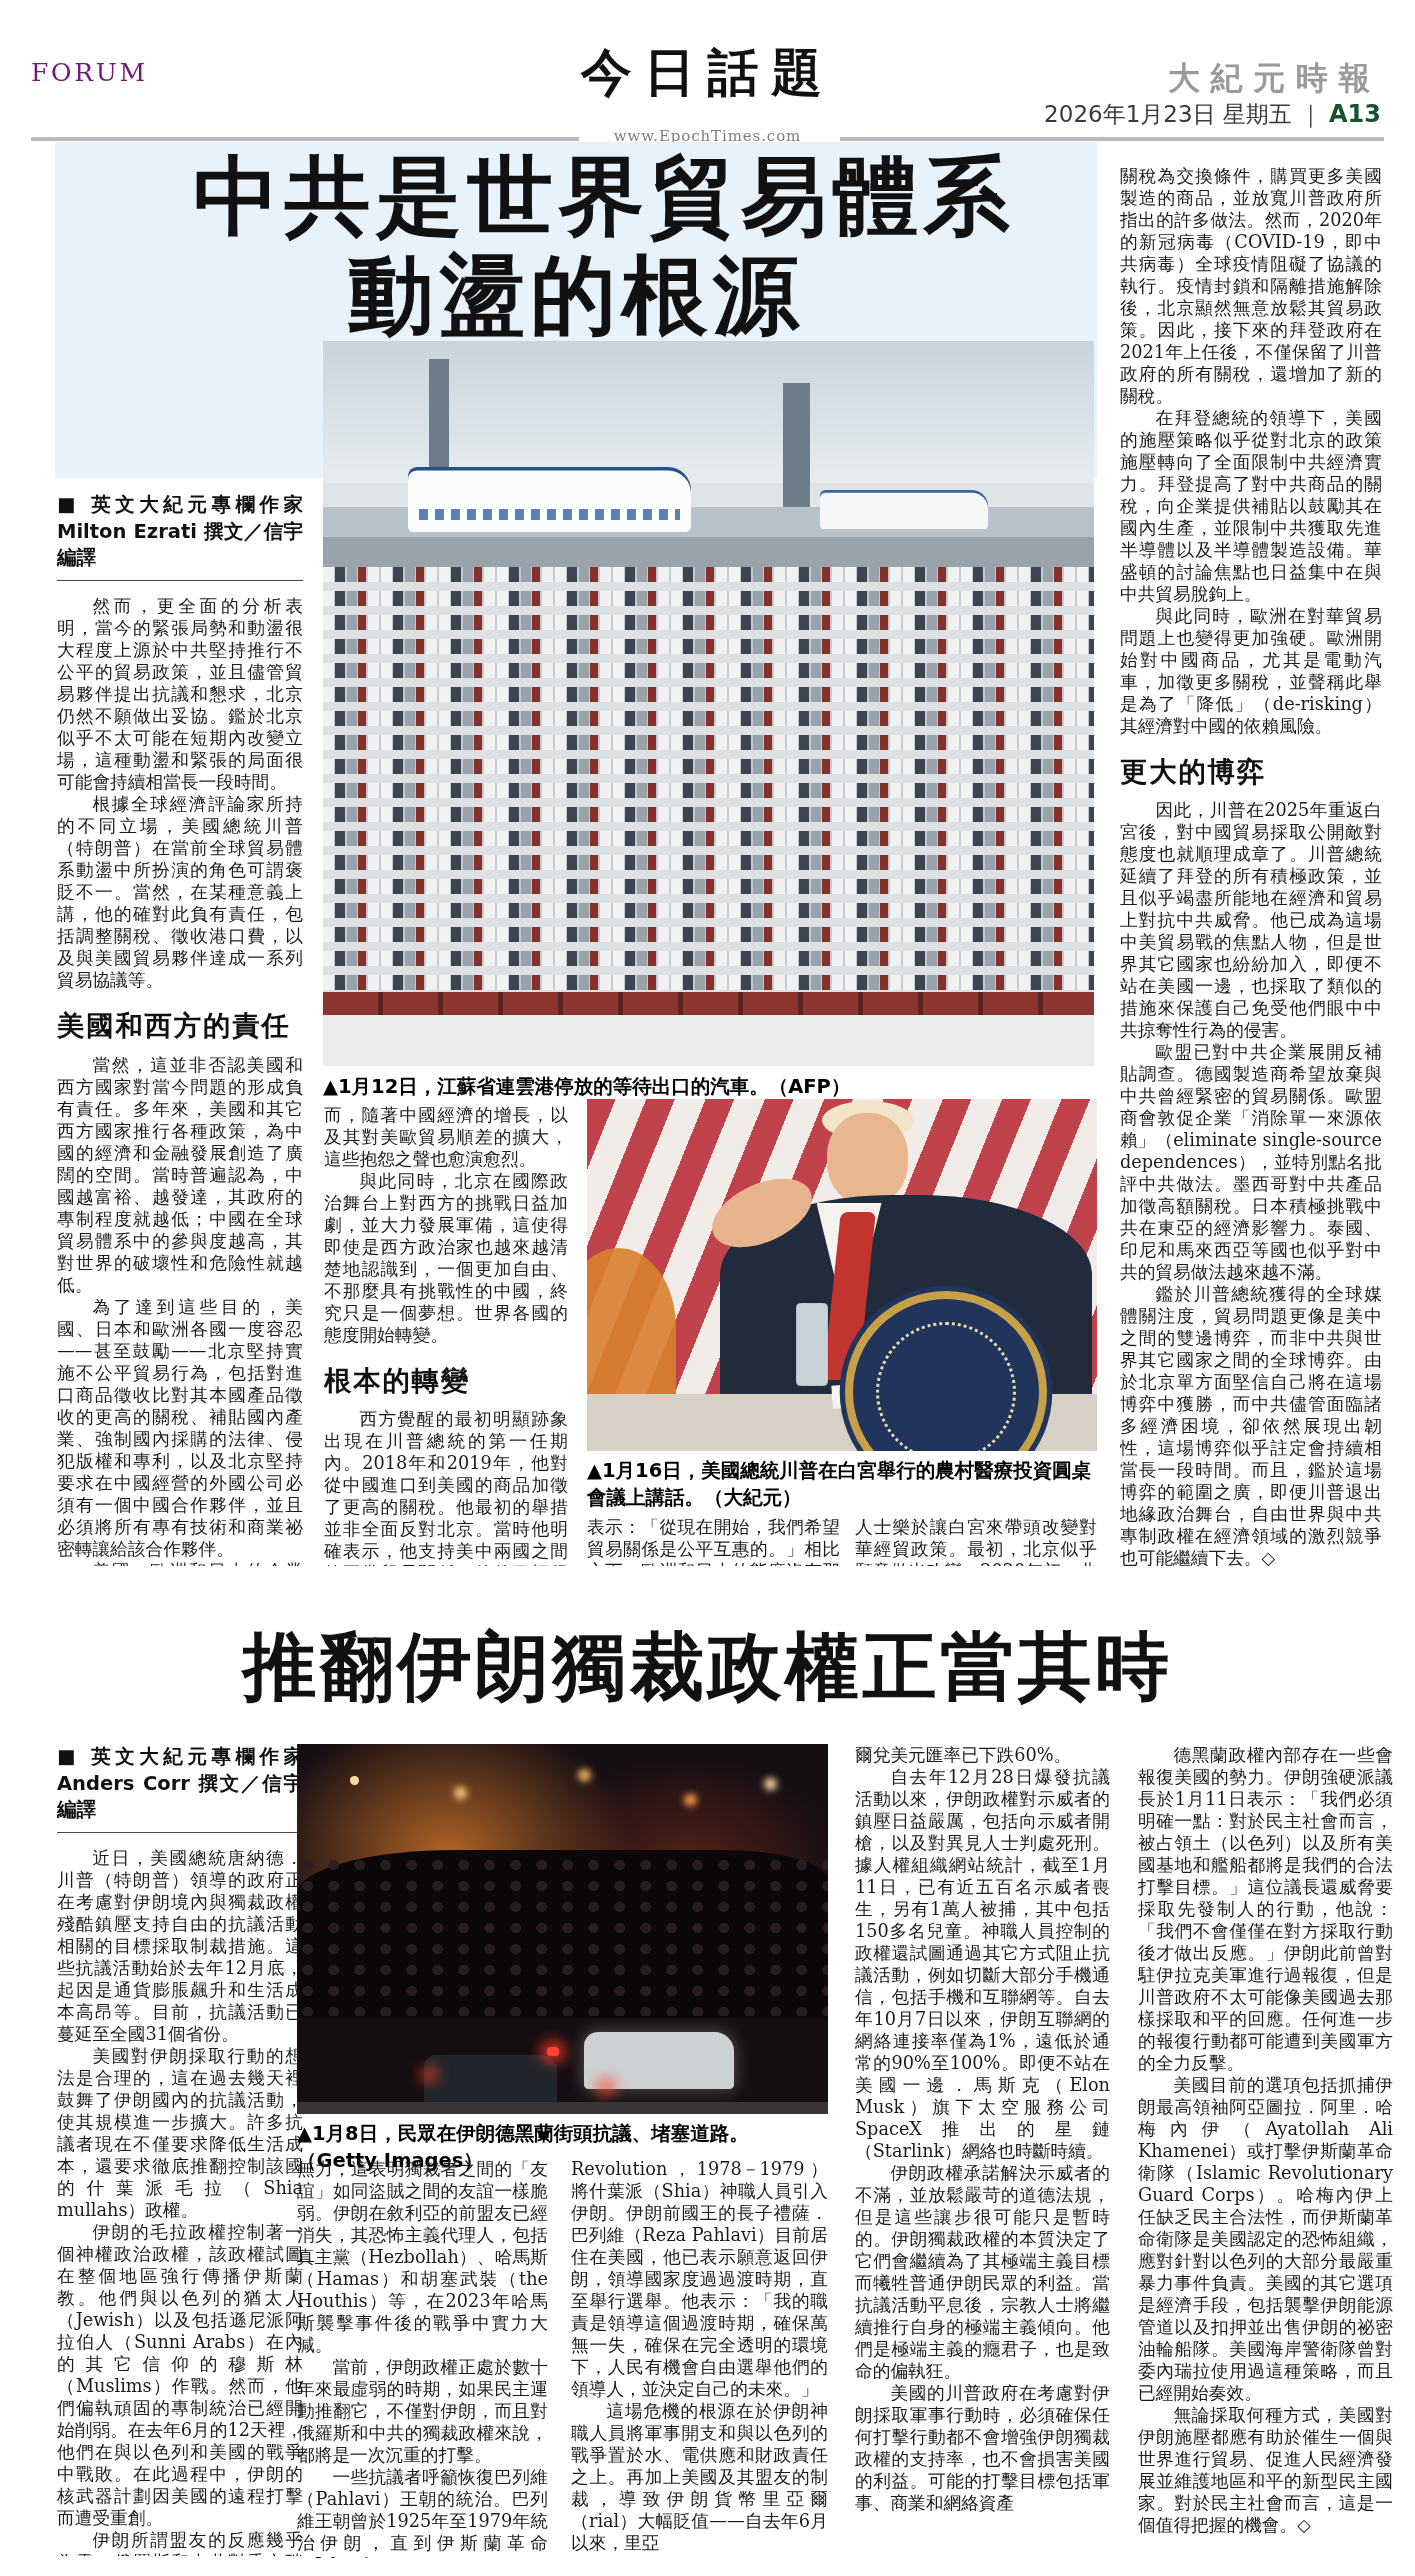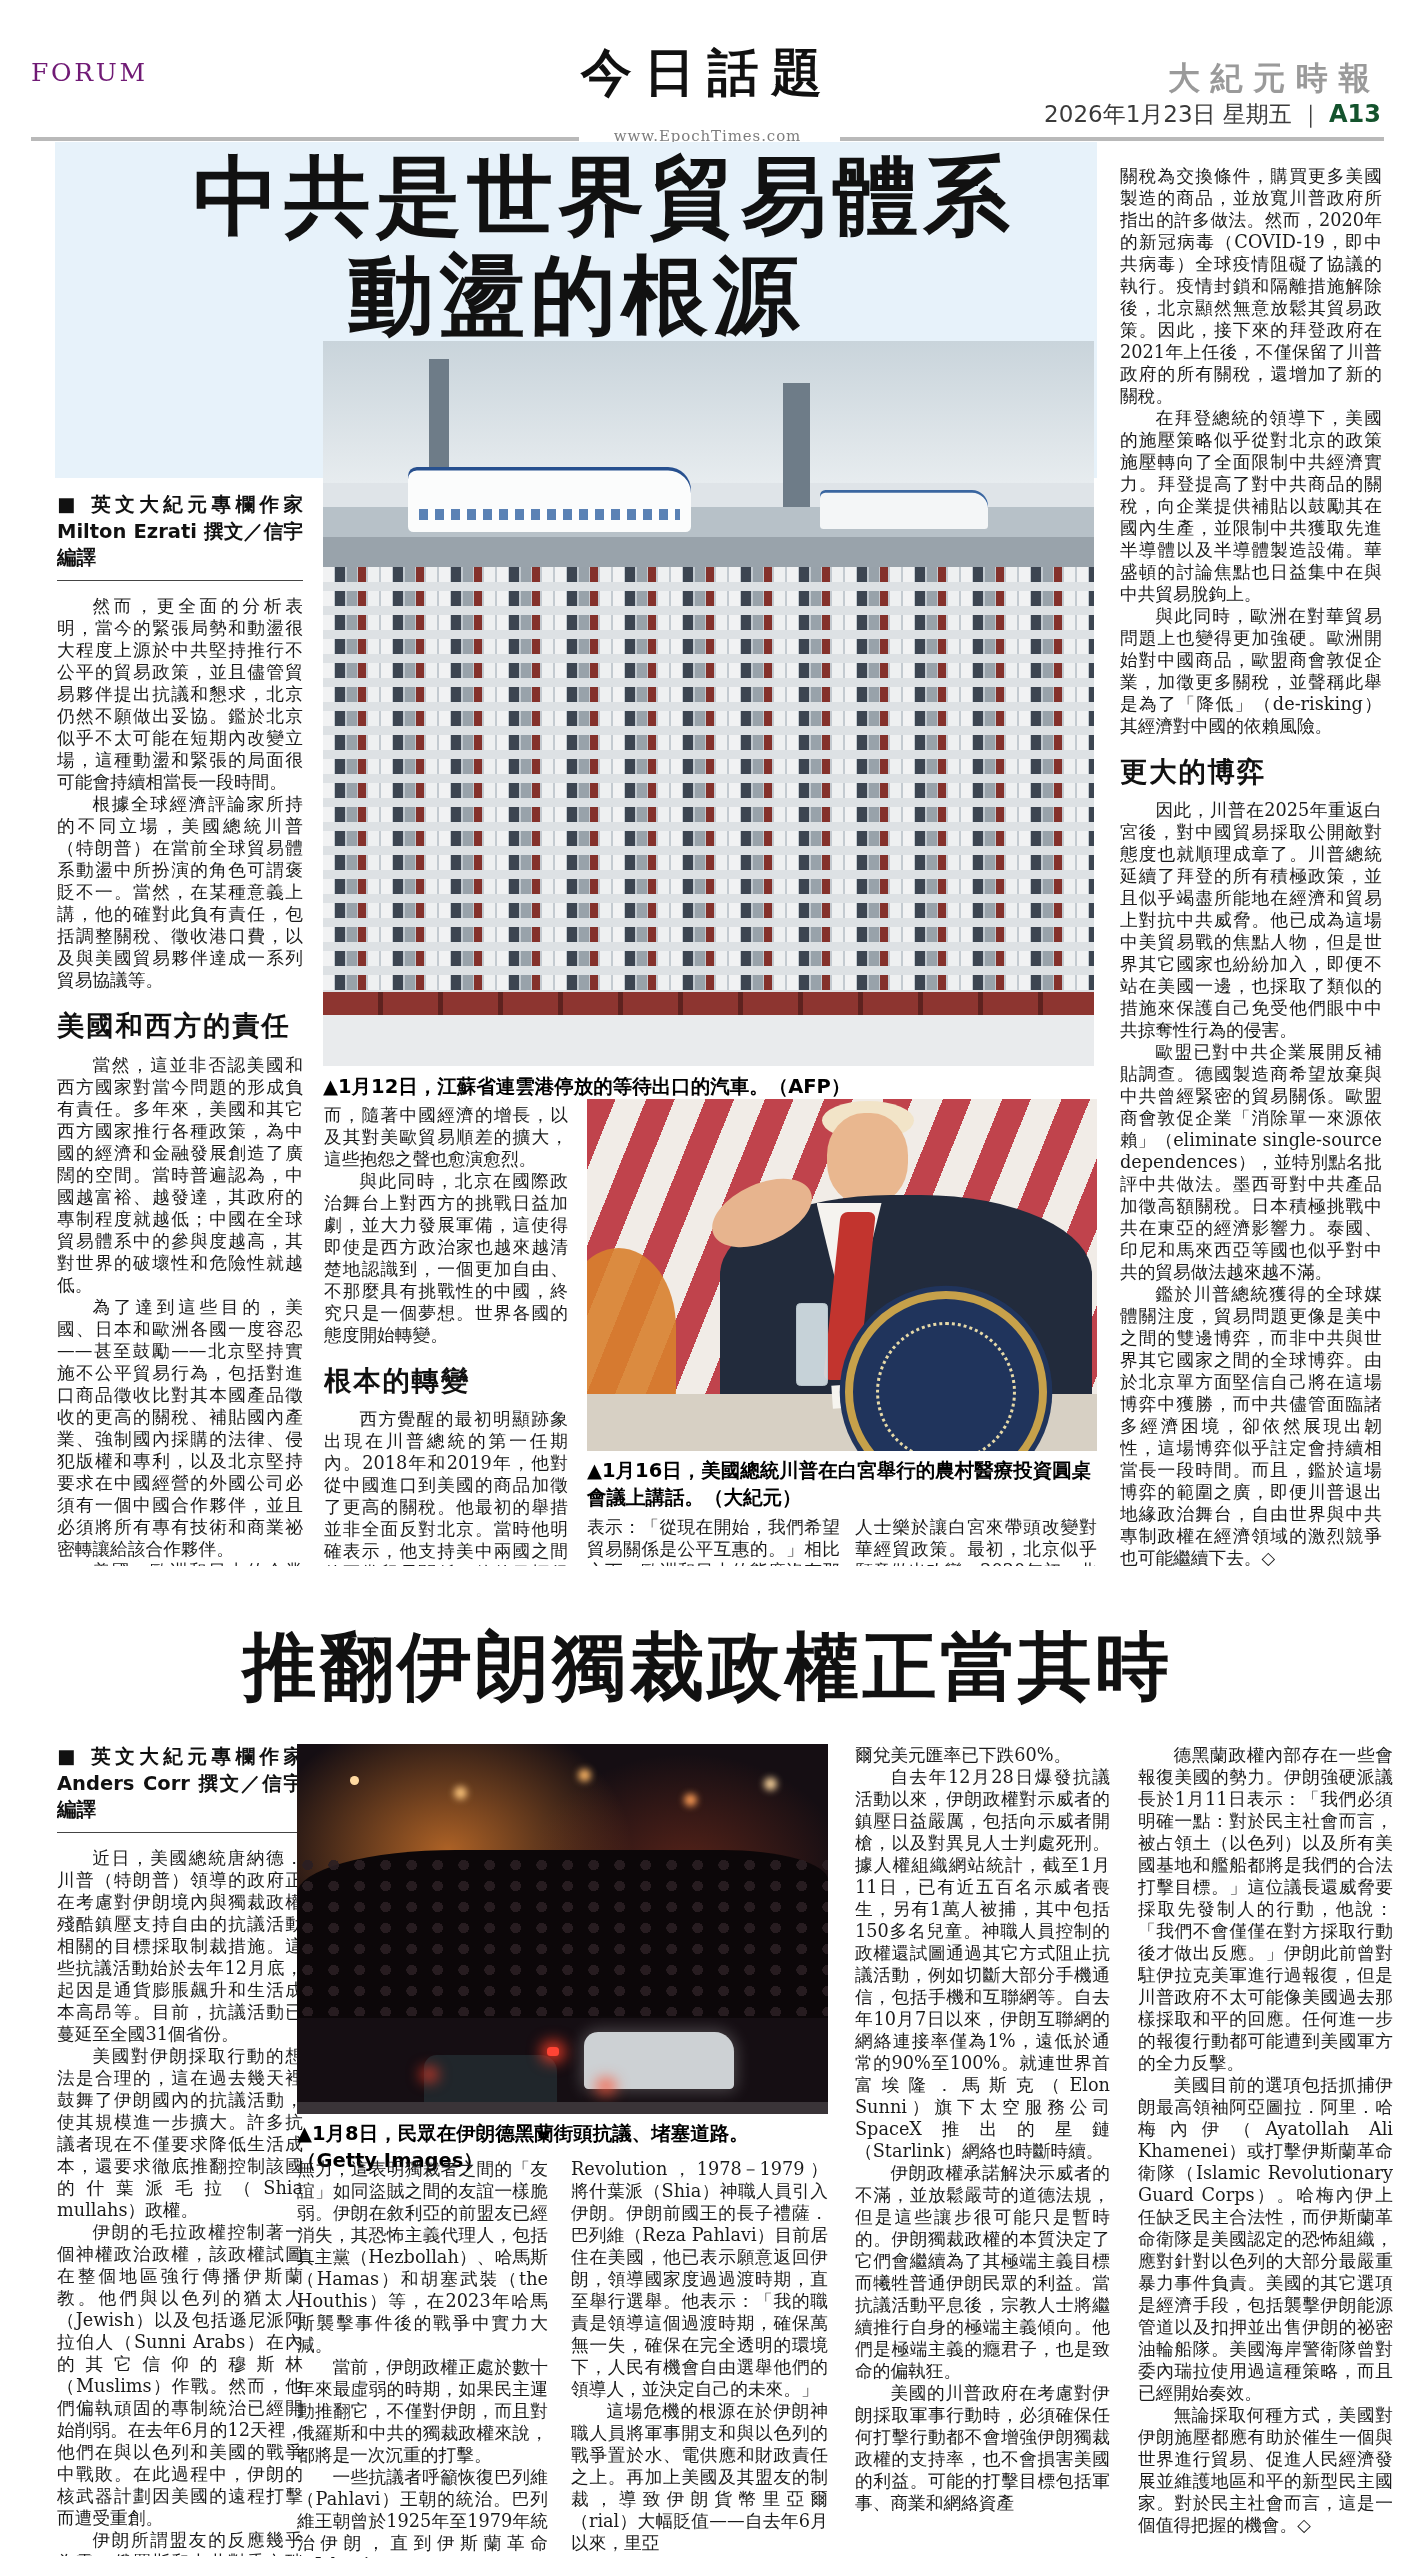--- a/index.html
+++ b/index.html
@@ -172,21 +172,21 @@
   <div class="col" style="left:587px;top:1516px;width:253px;height:50px;">
     <p class="ni">表示：「從現在開始，我們希望貿易關係是公平互惠的。」相比之下，歐洲和日本的態度沒有那麼強硬，甚至也批評了川普總統的言論，但是他們的商界</p>
   </div>
   <div class="col" style="left:855px;top:1516px;width:242px;height:50px;">
     <p class="ni">人士樂於讓白宮來帶頭改變對華經貿政策。最初，北京似乎願意做出改變。2020年初，北京與華盛頓簽署了一項貿易協議，承諾以降低</p>
   </div>
 
   <div class="col" style="left:1120px;top:165px;width:262px;height:1401px;">
     <p class="ni">關稅為交換條件，購買更多美國製造的商品，並放寬川普政府所指出的許多做法。然而，2020年的新冠病毒（COVID-19，即中共病毒）全球疫情阻礙了協議的執行。疫情封鎖和隔離措施解除後，北京顯然無意放鬆其貿易政策。因此，接下來的拜登政府在2021年上任後，不僅保留了川普政府的所有關稅，還增加了新的關稅。</p>
     <p>在拜登總統的領導下，美國的施壓策略似乎從對北京的政策施壓轉向了全面限制中共經濟實力。拜登提高了對中共商品的關稅，向企業提供補貼以鼓勵其在國內生產，並限制中共獲取先進半導體以及半導體製造設備。華盛頓的討論焦點也日益集中在與中共貿易脫鉤上。</p>
-    <p>與此同時，歐洲在對華貿易問題上也變得更加強硬。歐洲開始對中國商品，歐盟商會敦促企業，加徵更多關稅，並聲稱此舉是為了「降低」（de-risking）其經濟對中國的依賴風險。</p>
+    <p>與此同時，歐洲在對華貿易問題上也變得更加強硬。歐洲開始對中國商品，尤其是電動汽車，加徵更多關稅，並聲稱此舉是為了「降低」（de-risking）其經濟對中國的依賴風險。</p>
     <h3>更大的博弈</h3>
     <p>因此，川普在2025年重返白宮後，對中國貿易採取公開敵對態度也就順理成章了。川普總統延續了拜登的所有積極政策，並且似乎竭盡所能地在經濟和貿易上對抗中共威脅。他已成為這場中美貿易戰的焦點人物，但是世界其它國家也紛紛加入，即便不站在美國一邊，也採取了類似的措施來保護自己免受他們眼中中共掠奪性行為的侵害。</p>
     <p>歐盟已對中共企業展開反補貼調查。德國製造商希望放棄與中共曾經緊密的貿易關係。歐盟商會敦促企業「消除單一來源依賴」（eliminate single-source dependences），並特別點名批評中共做法。墨西哥對中共產品加徵高額關稅。日本積極挑戰中共在東亞的經濟影響力。泰國、印尼和馬來西亞等國也似乎對中共的貿易做法越來越不滿。</p>
     <p>鑑於川普總統獲得的全球媒體關注度，貿易問題更像是美中之間的雙邊博弈，而非中共與世界其它國家之間的全球博弈。由於北京單方面堅信自己將在這場博弈中獲勝，而中共儘管面臨諸多經濟困境，卻依然展現出韌性，這場博弈似乎註定會持續相當長一段時間。而且，鑑於這場博弈的範圍之廣，即便川普退出地緣政治舞台，自由世界與中共專制政權在經濟領域的激烈競爭也可能繼續下去。◇</p>
   </div>
 
   <div class="abs h2line" style="top:1626px;">推翻伊朗獨裁政權正當其時</div>
 
   <div class="col" style="left:57px;top:1744px;width:246px;height:812px;">
     <div class="byline sans">■ 英文大紀元專欄作家 Anders Corr 撰文／信宇編譯</div>
@@ -215,21 +215,21 @@
     <p>一些抗議者呼籲恢復巴列維（Pahlavi）王朝的統治。巴列維王朝曾於1925年至1979年統治伊朗，直到伊斯蘭革命（Islamic</p>
   </div>
 
   <div class="col" style="left:571px;top:2158px;width:257px;height:400px;">
     <p class="ni">Revolution，1978－1979）將什葉派（Shia）神職人員引入伊朗。伊朗前國王的長子禮薩．巴列維（Reza Pahlavi）目前居住在美國，他已表示願意返回伊朗，領導國家度過過渡時期，直至舉行選舉。他表示：「我的職責是領導這個過渡時期，確保萬無一失，確保在完全透明的環境下，人民有機會自由選舉他們的領導人，並決定自己的未來。」</p>
     <p>這場危機的根源在於伊朗神職人員將軍事開支和與以色列的戰爭置於水、電供應和財政責任之上。再加上美國及其盟友的制裁，導致伊朗貨幣里亞爾（rial）大幅貶值——自去年6月以來，里亞</p>
   </div>
 
   <div class="col" style="left:855px;top:1744px;width:255px;height:812px;">
     <p class="ni">爾兌美元匯率已下跌60%。</p>
-    <p>自去年12月28日爆發抗議活動以來，伊朗政權對示威者的鎮壓日益嚴厲，包括向示威者開槍，以及對異見人士判處死刑。據人權組織網站統計，截至1月11日，已有近五百名示威者喪生，另有1萬人被捕，其中包括150多名兒童。神職人員控制的政權還試圖通過其它方式阻止抗議活動，例如切斷大部分手機通信，包括手機和互聯網等。自去年10月7日以來，伊朗互聯網的網絡連接率僅為1%，遠低於通常的90%至100%。就連世界首富埃隆．馬斯克（Elon Sunni）旗下太空服務公司SpaceX推出的星鏈（Starlink）網絡也時斷時續。</p>
+    <p>自去年12月28日爆發抗議活動以來，伊朗政權對示威者的鎮壓日益嚴厲，包括向示威者開槍，以及對異見人士判處死刑。據人權組織網站統計，截至1月11日，已有近五百名示威者喪生，另有1萬人被捕，其中包括150多名兒童。神職人員控制的政權還試圖通過其它方式阻止抗議活動，例如切斷大部分手機通信，包括手機和互聯網等。自去年10月7日以來，伊朗互聯網的網絡連接率僅為1%，遠低於通常的90%至100%。即便不站在美國一邊．馬斯克（Elon Musk）旗下太空服務公司SpaceX推出的星鏈（Starlink）網絡也時斷時續。</p>
     <p>伊朗政權承諾解決示威者的不滿，並放鬆嚴苛的道德法規，但是這些讓步很可能只是暫時的。伊朗獨裁政權的本質決定了它們會繼續為了其極端主義目標而犧牲普通伊朗民眾的利益。當抗議活動平息後，宗教人士將繼續推行自身的極端主義傾向。他們是極端主義的癮君子，也是致命的偏執狂。</p>
     <p>美國的川普政府在考慮對伊朗採取軍事行動時，必須確保任何打擊行動都不會增強伊朗獨裁政權的支持率，也不會損害美國的利益。可能的打擊目標包括軍事、商業和網絡資產</p>
   </div>
 
   <div class="col" style="left:1138px;top:1744px;width:255px;height:812px;">
     <p>德黑蘭政權內部存在一些會報復美國的勢力。伊朗強硬派議長於1月11日表示：「我們必須明確一點：對於民主社會而言，被占領土（以色列）以及所有美國基地和艦船都將是我們的合法打擊目標。」這位議長還威脅要採取先發制人的行動，他說：「我們不會僅僅在對方採取行動後才做出反應。」伊朗此前曾對駐伊拉克美軍進行過報復，但是川普政府不太可能像美國過去那樣採取和平的回應。任何進一步的報復行動都可能遭到美國軍方的全力反擊。</p>
     <p>美國目前的選項包括抓捕伊朗最高領袖阿亞圖拉．阿里．哈梅內伊（Ayatollah Ali Khamenei）或打擊伊斯蘭革命衛隊（Islamic Revolutionary Guard Corps）。哈梅內伊上任缺乏民主合法性，而伊斯蘭革命衛隊是美國認定的恐怖組織，應對針對以色列的大部分最嚴重暴力事件負責。美國的其它選項是經濟手段，包括襲擊伊朗能源管道以及扣押並出售伊朗的祕密油輪船隊。美國海岸警衛隊曾對委內瑞拉使用過這種策略，而且已經開始奏效。</p>
     <p>無論採取何種方式，美國對伊朗施壓都應有助於催生一個與世界進行貿易、促進人民經濟發展並維護地區和平的新型民主國家。對於民主社會而言，這是一個值得把握的機會。◇</p>
   </div>
 

